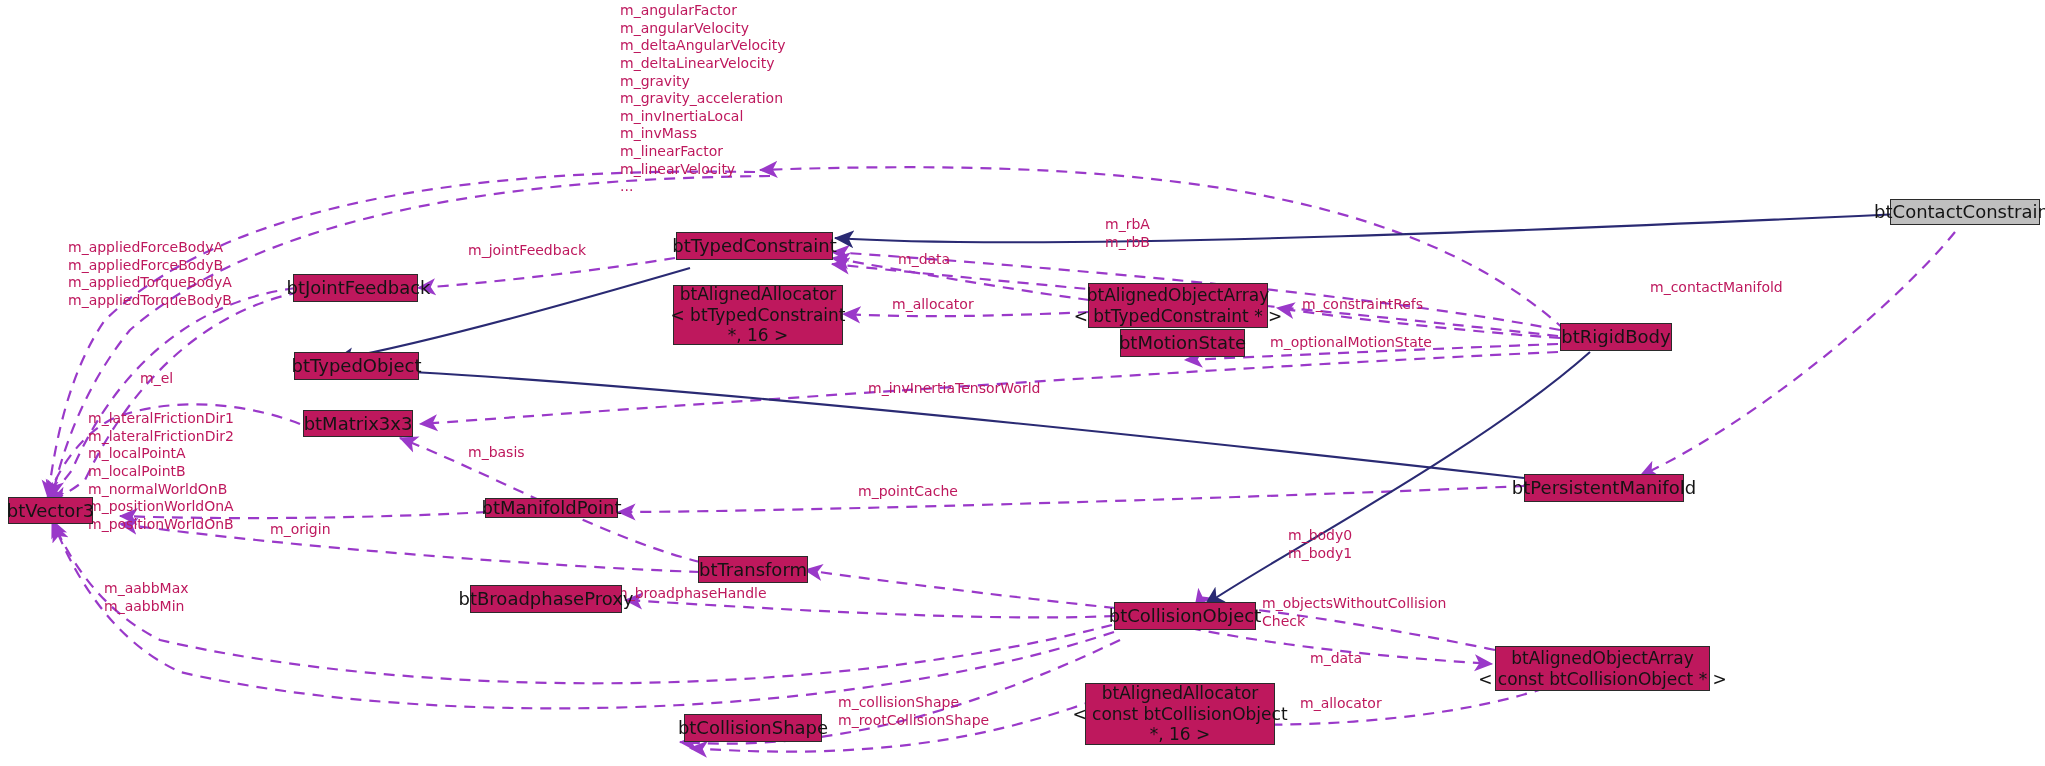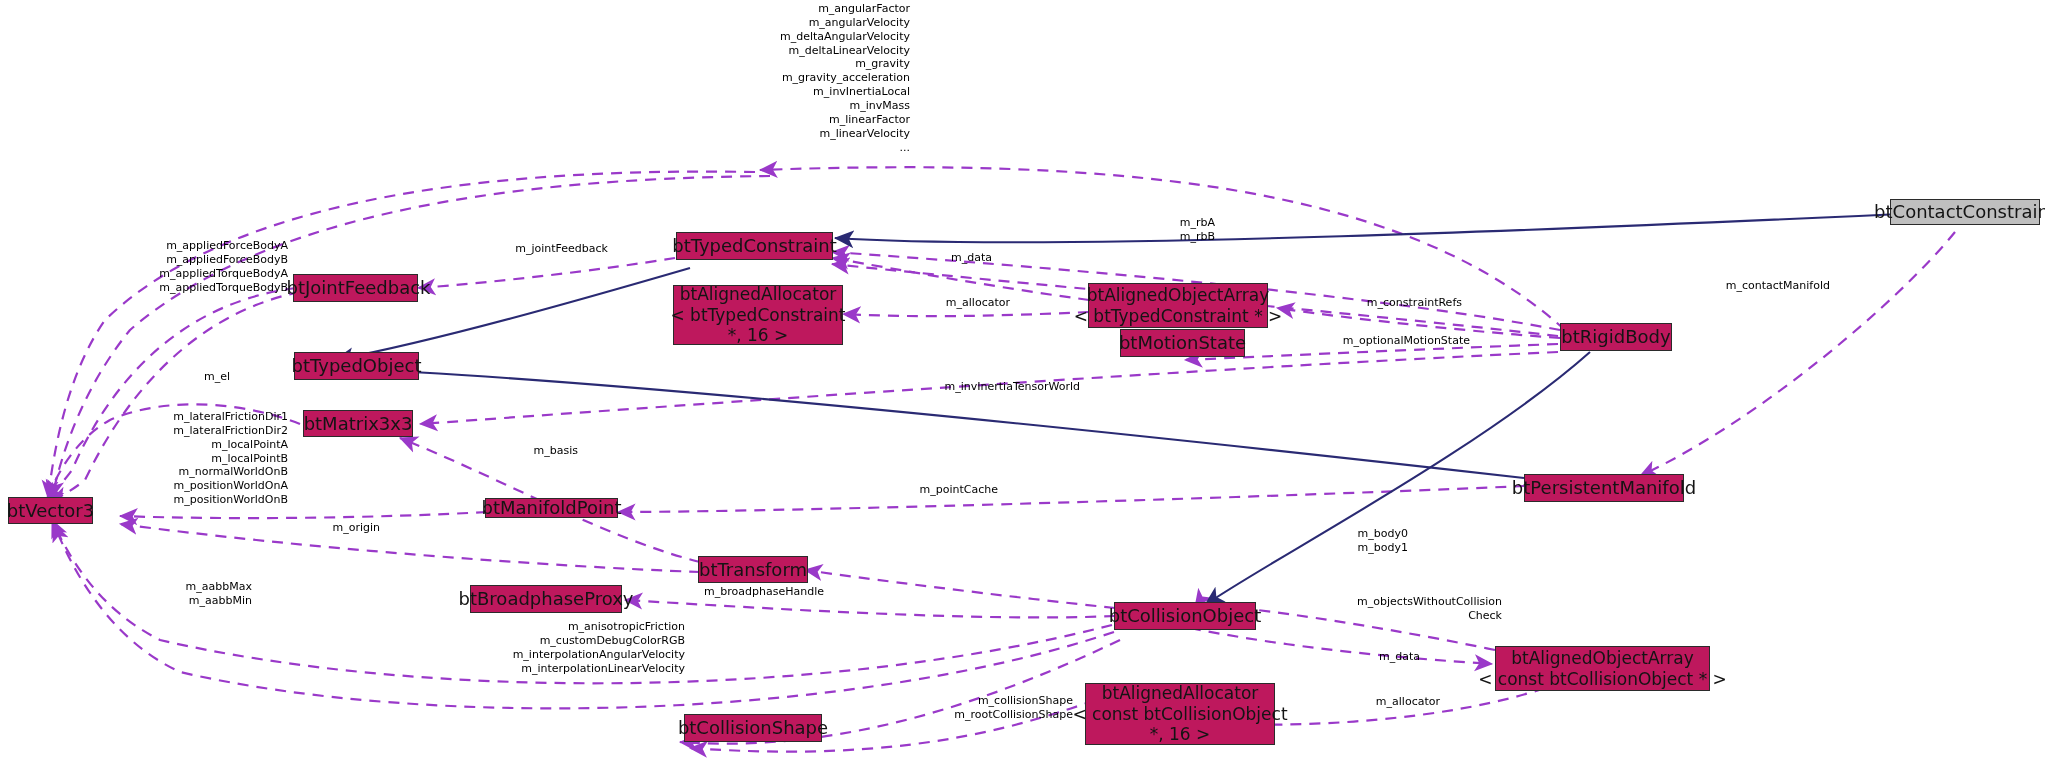--- a/index.html
+++ b/index.html
@@ -39,24 +39,24 @@
     align-items: center;
     justify-content: center;
     white-space: pre;
     z-index: 5;
   }
   .node.highlight {
     background: #bfbfbf;
   }
   .edge-label {
     position: absolute;
-    color: #000000;
-    font-size: 11px;
+    color: #be185d;
+    font-size: 14px;
     line-height: 1.26;
-    text-align: right;
+    text-align: left;
     white-space: pre;
     z-index: 4;
   }
 </style>
 </head>
 <body>
 
 <div id="canvas">
 
   <svg id="edge-layer" viewBox="0 0 2045 766" xmlns="http://www.w3.org/2000/svg">
@@ -234,24 +234,20 @@
 m_body1</div>
 
   <div class="edge-label" style="left:614px; top:585px; width:210px;">m_broadphaseHandle</div>
 
   <div class="edge-label" style="left:104px; top:580px; width:148px;">m_aabbMax
 m_aabbMin</div>
 
   <div class="edge-label" style="left:1262px; top:595px; width:240px;">m_objectsWithoutCollision
 Check</div>
 
-  <div class="edge-label" style="left:395px; top:620px; width:290px;">m_anisotropicFriction
-m_customDebugColorRGB
-m_interpolationAngularVelocity
-m_interpolationLinearVelocity</div>
 
   <div class="edge-label" style="left:1310px; top:650px; width:110px;">m_data</div>
 
   <div class="edge-label" style="left:838px; top:694px; width:235px;">m_collisionShape
 m_rootCollisionShape</div>
 
   <div class="edge-label" style="left:1300px; top:695px; width:140px;">m_allocator</div>
 
 </div>
 

